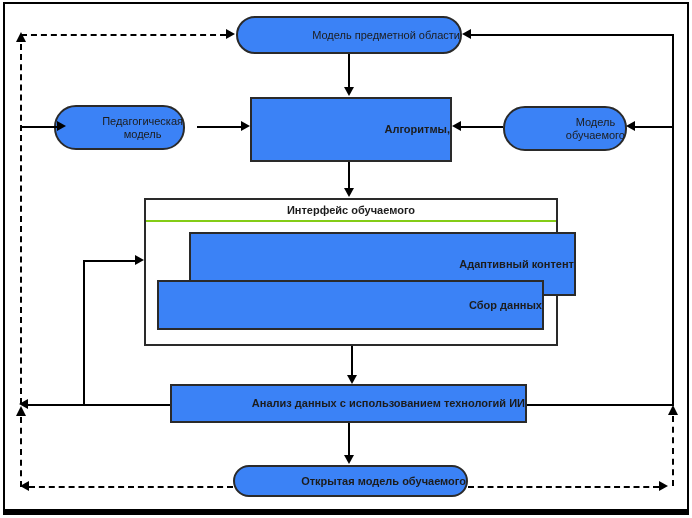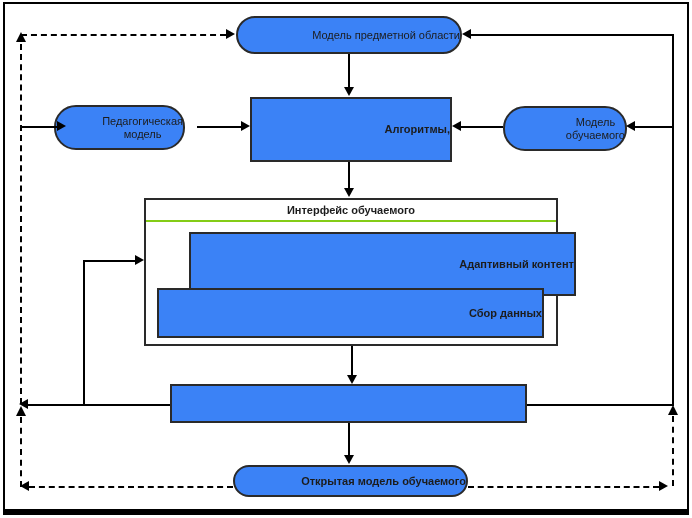--- a/index.html
+++ b/index.html
@@ -26,21 +26,21 @@
   .ml{white-space:pre-line;}
   
   [data-name="domain-model-node"]{left:236px;top:16px;width:226px;height:38px;border-radius:19px;}
   [data-name="pedagogical-model-node"]{left:54px;top:105px;width:131px;height:45px;}
   [data-name="algorithms-node"]{left:250px;top:97px;width:202px;height:65px;}
   [data-name="learner-model-node"]{left:503px;top:106px;width:124px;height:45px;}
   [data-name="interface-container"]{left:144px;top:198px;width:414px;height:148px;border:2px solid #2a2a2a;background:#fff;}
   [data-name="interface-header"]{left:0;top:0;width:100%;height:22px;border-bottom:2px solid #84cc16;
     display:flex;align-items:center;justify-content:center;font-size:11px;font-weight:bold;}
   [data-name="adaptive-content-box"]{left:157px;top:232px;width:387px;height:64px;margin-left:32px;}
-  [data-name="data-collection-box"]{left:157px;top:288px;width:387px;height:50px;}
+  [data-name="data-collection-box"]{left:157px;top:280px;width:387px;height:50px;}
   [data-name="analysis-node"]{left:170px;top:384px;width:357px;height:39px;}
   [data-name="open-learner-model-node"]{left:233px;top:465px;width:235px;height:32px;border-radius:20px;font-weight:bold;}
   
   .hline{height:2px;background:#000;}
   .vline{width:2px;background:#000;}
   
   .hdash{height:0;border-top:2px dashed #000;}
   .vdash{width:0;border-left:2px dashed #000;}
   
   .arr{width:0;height:0;}
@@ -80,20 +80,21 @@
 
 <div class="abs node" data-name="adaptive-content-box">
   <span class="bold" data-name="adaptive-content-title">Адаптивный контент</span>
 </div>
 
 <div class="abs node" data-name="data-collection-box">
   <span class="bold" data-name="data-collection-title">Сбор данных</span>
 </div>
 
 <div class="abs node" data-name="analysis-node">
+  <span class="bold" data-name="analysis-title">Анализ данных с использованием технологий ИИ</span>
 </div>
 
 <div class="abs node stadium" data-name="open-learner-model-node">
   <span data-name="open-learner-model-label">Открытая модель обучаемого</span>
 </div>
 
 <div class="abs vline" style="left:348px;top:54px;height:33px;" data-name="line-domain-to-algorithms"></div>
 <div class="abs arr down" style="left:344px;top:87px;" data-name="arrowhead-domain-to-algorithms"></div>
 
 <div class="abs vline" style="left:348px;top:162px;height:27px;" data-name="line-algorithms-to-interface"></div>

